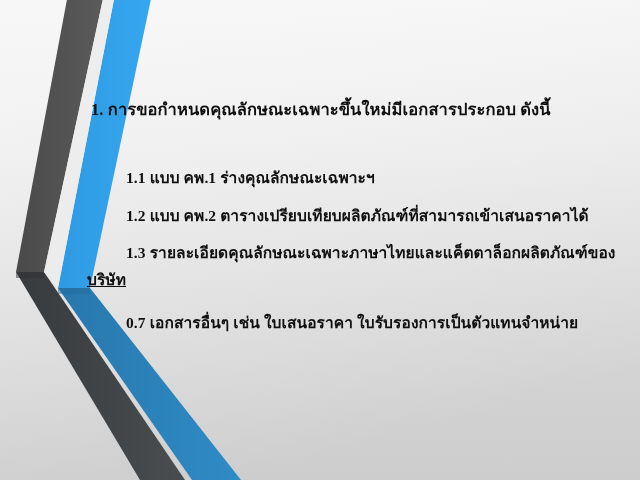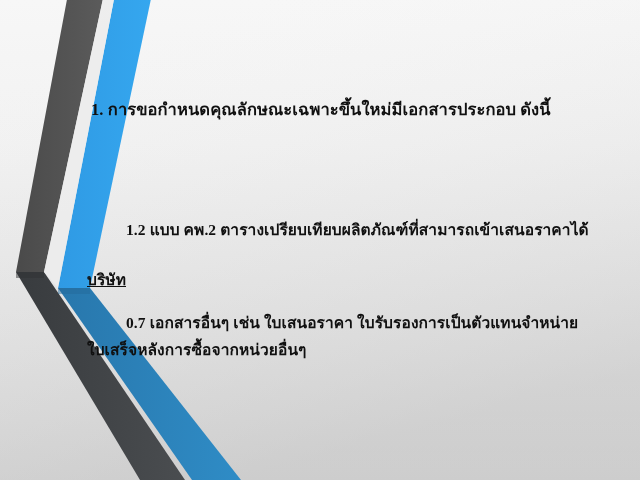--- a/index.html
+++ b/index.html
@@ -58,21 +58,21 @@
     line-height: 20px;
   }
 
   .cont-line {
     left: 87px;
     font-size: 15.5px;
     line-height: 20px;
   }
 
   #item-1-1 { top: 168px; }
-  #item-1-2 { top: 206px; margin-top: 14px; }
+  #item-1-2 { top: 206px; }
   #item-1-3 { top: 243px; }
   #cont-1-3 { top: 270px; text-decoration: underline; }
   #item-1-4 { top: 313px; }
   #cont-1-4 { top: 340px; }
 </style>
 </head>
 <body>
 
 <div id="slide">
 
@@ -117,24 +117,25 @@
       <polygon points="58,288 90,288 90,294 58,294" fill="#24689a" opacity="0.45"></polygon>
     </g>
 
     <polygon points="104,-6 115,-6 58,288 44,272" fill="#ececec" opacity="0.9"></polygon>
   </svg>
 
   <div id="content">
 
     <div class="line title-line">1. การขอกำหนดคุณลักษณะเฉพาะขึ้นใหม่มีเอกสารประกอบ ดังนี้</div>
 
+    <div class="line item-line" id="item-1-1">1.1  แบบ  คพ.1 ร่างคุณลักษณะเฉพาะฯ</div>
 
     <div class="line item-line" id="item-1-2">1.2  แบบ  คพ.2 ตารางเปรียบเทียบผลิตภัณฑ์ที่สามารถเข้าเสนอราคาได้</div>
 
+    <div class="line item-line" id="item-1-3">1.3 รายละเอียดคุณลักษณะเฉพาะภาษาไทยและแค็ตตาล็อกผลิตภัณฑ์ของ</div>
 
     <div class="line cont-line" id="cont-1-3">บริษัท</div>
 
     <div class="line item-line" id="item-1-4">0.7 เอกสารอื่นๆ  เช่น ใบเสนอราคา ใบรับรองการเป็นตัวแทนจำหน่าย</div>
 
-    <div class="line cont-line" id="cont-1-4">ใบเสร็จหลังการซื้อจากหน่วยอื่นๆ</div>
 
   </div>
 </div>
 
 </body></html>

